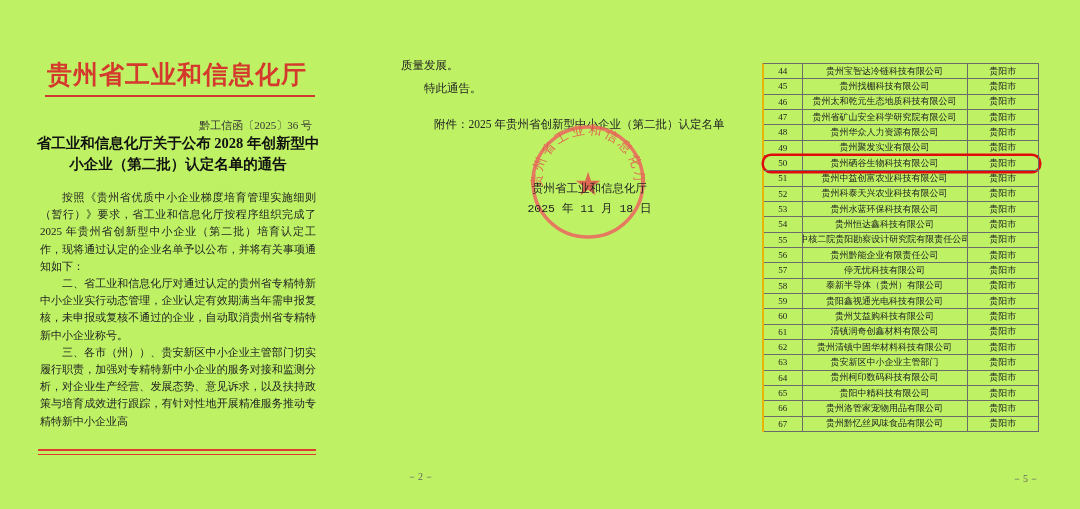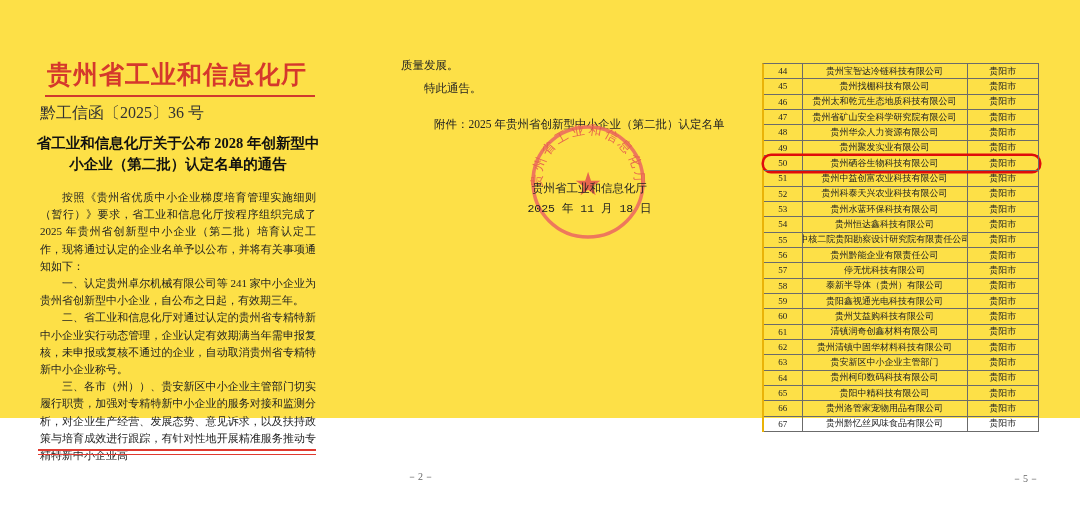--- a/index.html
+++ b/index.html
@@ -1,28 +1,28 @@
 <!DOCTYPE html>
 <html><head>
 <meta charset="utf-8">
 <style>
   html,body{margin:0;padding:0;background:#ffffff;}
   body{width:1080px;height:509px;position:relative;overflow:hidden;
        font-family:"Liberation Serif","DejaVu Serif",serif;color:#2a2a2a;}
-  .page{position:absolute;top:0;height:418px;background:#fde047;}
+  .page{position:absolute;top:0;height:509px;background:#bef264;}
   #page1{left:0;width:375px;}
   #page2{left:375px;width:365px;}
   #page3{left:740px;width:340px;}
   .abs{position:absolute;}
 
   
   .agency{top:58px;left:38px;width:278px;text-align:center;color:#d5382c;
           font-weight:bold;font-size:25px;letter-spacing:1px;white-space:nowrap;}
   .red-rule{top:95px;left:45px;width:270px;height:2px;background:#cf3a2e;}
-  .docno{top:103px;left:40px;width:272px;text-align:left;font-size:16px;color:#333;}
+  .docno{top:118px;left:40px;width:272px;text-align:right;font-size:11px;color:#333;}
   .title{top:133px;left:36px;width:284px;text-align:center;font-weight:bold;
          font-size:14.5px;line-height:21px;color:#111;}
   .body1{top:189px;left:40px;width:276px;font-size:11px;line-height:17.2px;
          text-align:justify;color:#222;}
   .body1 p{margin:0;}
   .body1 p.indent{text-indent:2em;}
   .red-rule2{top:449px;left:38px;width:278px;height:3px;
              border-top:2px solid #e03a30;border-bottom:1px solid #e03a30;}
 
   
@@ -53,21 +53,20 @@
 </head>
 <body>
 
 <div id="page1" class="page">
   <div class="abs agency">贵州省工业和信息化厅</div>
   <div class="abs red-rule"></div>
   <div class="abs docno">黔工信函〔2025〕36 号</div>
   <div class="abs title">省工业和信息化厅关于公布 2028 年创新型中小企业（第二批）认定名单的通告</div>
   <div class="abs body1">
     <p class="indent">按照《贵州省优质中小企业梯度培育管理实施细则（暂行）》要求，省工业和信息化厅按程序组织完成了 2025 年贵州省创新型中小企业（第二批）培育认定工作，现将通过认定的企业名单予以公布，并将有关事项通知如下：</p>
-    <p class="indent">一、认定贵州卓尔机械有限公司等 241 家中小企业为贵州省创新型中小企业，自公布之日起，有效期三年。</p>
     <p class="indent">二、省工业和信息化厅对通过认定的贵州省专精特新中小企业实行动态管理，企业认定有效期满当年需申报复核，未申报或复核不通过的企业，自动取消贵州省专精特新中小企业称号。</p>
     <p class="indent">三、各市（州））、贵安新区中小企业主管部门切实履行职责，加强对专精特新中小企业的服务对接和监测分析，对企业生产经营、发展态势、意见诉求，以及扶持政策与培育成效进行跟踪，有针对性地开展精准服务推动专精特新中小企业高</p>
   </div>
   <div class="abs red-rule2"></div>
 </div>
 
 <div id="page2" class="page">
   <p class="abs p2-line p2-a">质量发展。</p>
   <p class="abs p2-line p2-b">特此通告。</p>
   <p class="abs p2-line p2-attach">附件：2025 年贵州省创新型中小企业（第二批）认定名单</p>

